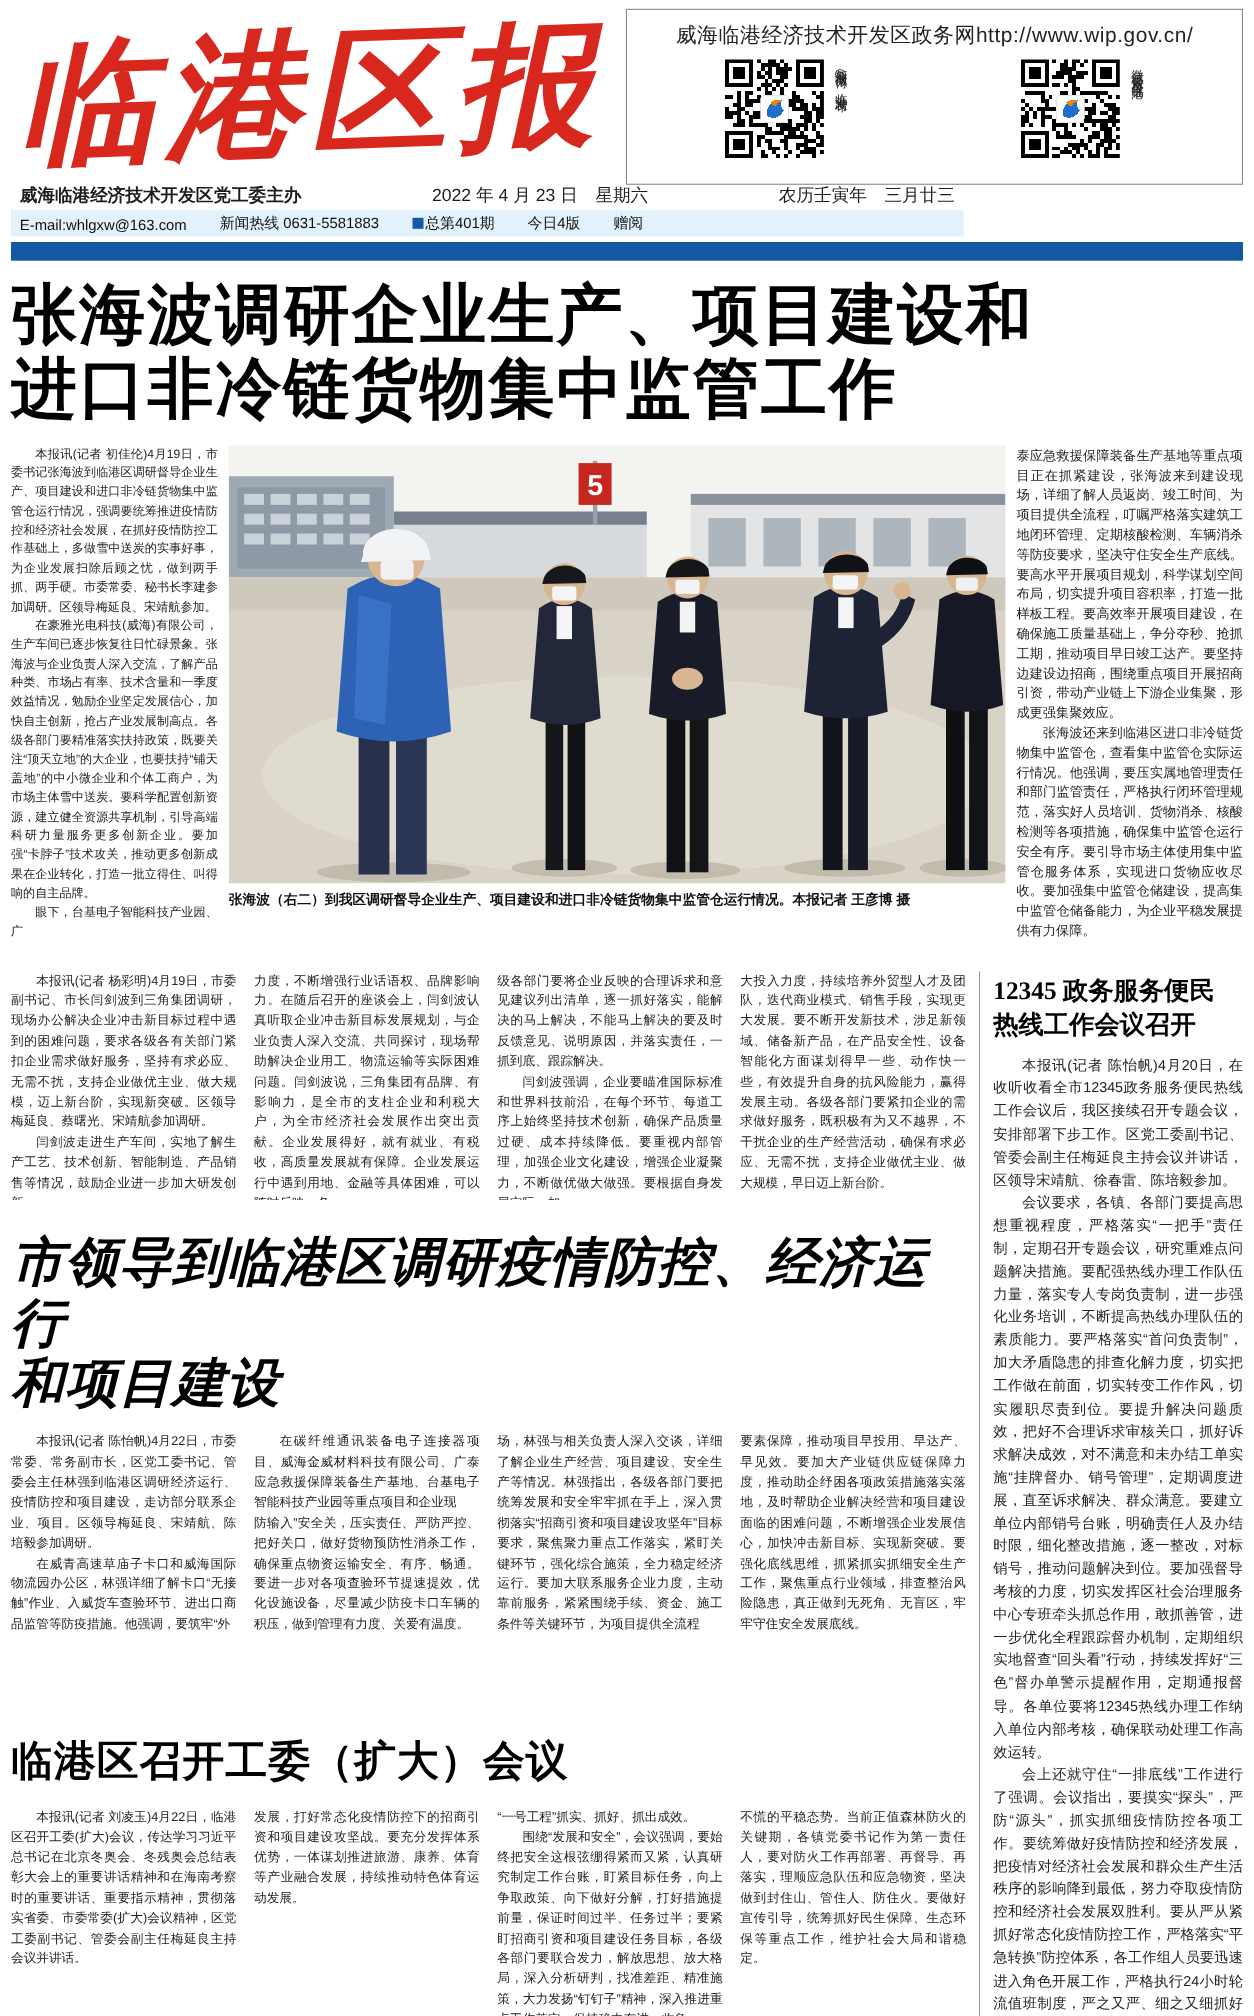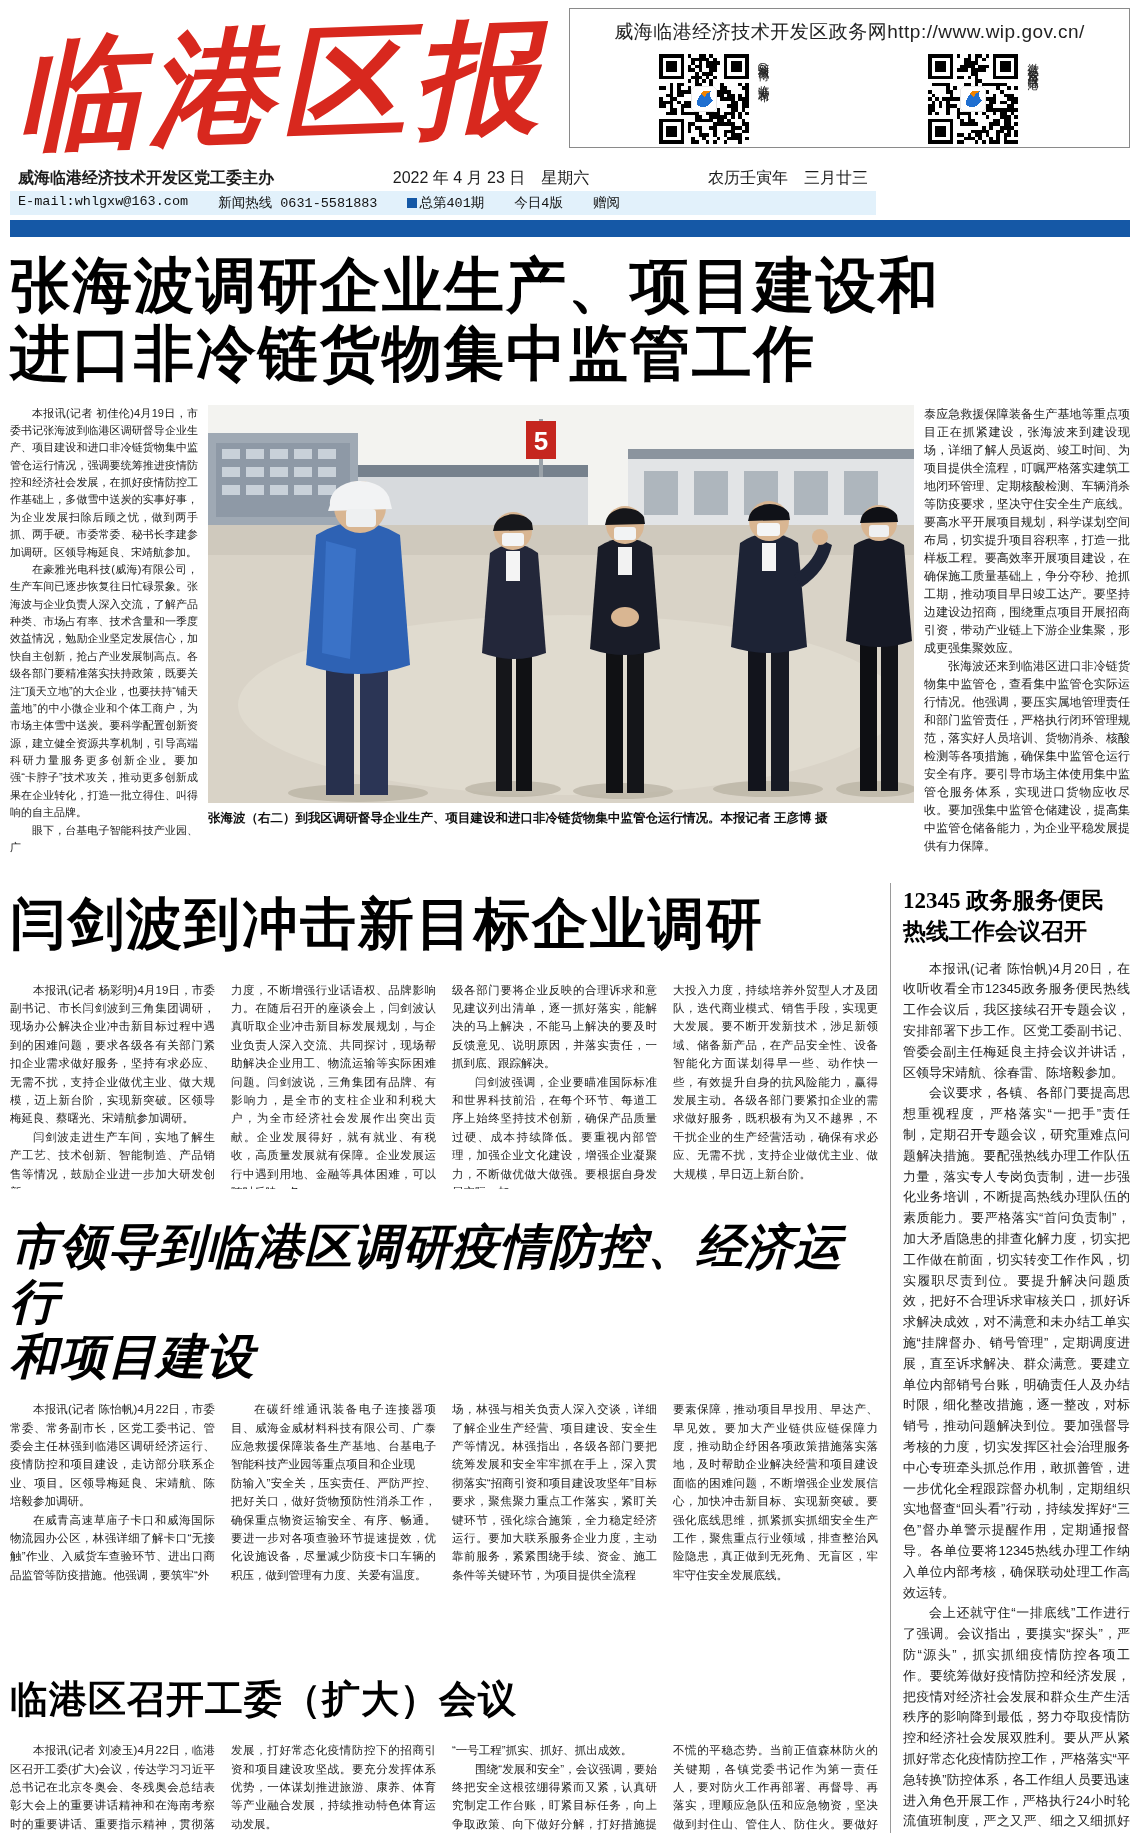--- a/index.html
+++ b/index.html
@@ -2,33 +2,33 @@
 <html><head>
 <meta charset="utf-8">
 <style>
   html,body{margin:0;padding:0;background:#f2f2f2;}
   .page{width:1140px;height:1833px;margin:0 auto;background:#fff;overflow:hidden;
         box-sizing:border-box;padding:0 10px;position:relative;
         font-family:"Liberation Sans","DejaVu Sans",sans-serif;color:#1c1c1c;}
   
   .mast-row{display:flex;margin-top:8px;height:152px;}
   .mast-svg{width:545px;height:150px;flex:none;}
-  .gov-box{margin-left:14px;flex:1;border:1px solid #8a8a8a;height:140px;box-sizing:border-box;
+  .gov-box{margin-left:14px;flex:1;border:1px solid #8a8a8a;height:160px;box-sizing:border-box;
            padding:10px 10px 4px;}
   .gov-title{font-size:19px;text-align:center;color:#222;letter-spacing:.5px;white-space:nowrap;}
   .qr-row{display:flex;justify-content:space-around;margin-top:9px;}
   .qr-unit{display:flex;gap:7px;align-items:flex-start;}
   .qr{width:90px;height:90px;}
   .qr svg{width:100%;height:100%;display:block;}
   .qr-label{writing-mode:vertical-rl;font-size:11.5px;letter-spacing:2px;color:#222;height:90px;}
   .info1{width:866px;display:flex;justify-content:space-between;align-items:flex-end;
          margin-top:6px;padding:2px 8px;box-sizing:border-box;font-size:16px;}
   .info1 .org{font-weight:bold;}
-  .info2{width:866px;background:#e2f1fb;display:flex;gap:30px;align-items:flex-start;
-         font-size:13.5px;padding:3px 8px;box-sizing:border-box;color:#111;font-family:Liberation Mono, monospace;}
+  .info2{width:866px;background:#e2f1fb;display:flex;gap:30px;align-items:flex-end;
+         font-size:13.5px;padding:3px 8px;box-sizing:border-box;color:#111;}
   .sq{display:inline-block;width:10px;height:10px;background:#1558a6;margin-right:2px;}
   .issue-wrap{display:flex;align-items:center;}
   .blue-bar{height:17px;background:#1558a6;margin-top:5px;}
   
   .serifhead{font-family:"Liberation Serif","DejaVu Serif",serif;font-weight:900;color:#000;}
   .lead-head{font-size:60px;line-height:1.13;text-align:left;letter-spacing:2px;
              margin:16px 0 16px;white-space:nowrap;}
   
   .para{margin:0;text-align:justify;text-indent:2em;font-size:11.5px;line-height:1.6;color:#222;}
   .cont{text-indent:0;}
@@ -650,21 +650,20 @@
         <p class="para cont">泰应急救援保障装备生产基地等重点项目正在抓紧建设，张海波来到建设现场，详细了解人员返岗、竣工时间、为项目提供全流程，叮嘱严格落实建筑工地闭环管理、定期核酸检测、车辆消杀等防疫要求，坚决守住安全生产底线。要高水平开展项目规划，科学谋划空间布局，切实提升项目容积率，打造一批样板工程。要高效率开展项目建设，在确保施工质量基础上，争分夺秒、抢抓工期，推动项目早日竣工达产。要坚持边建设边招商，围绕重点项目开展招商引资，带动产业链上下游企业集聚，形成更强集聚效应。</p>
         <p class="para">张海波还来到临港区进口非冷链货物集中监管仓，查看集中监管仓实际运行情况。他强调，要压实属地管理责任和部门监管责任，严格执行闭环管理规范，落实好人员培训、货物消杀、核酸检测等各项措施，确保集中监管仓运行安全有序。要引导市场主体使用集中监管仓服务体系，实现进口货物应收尽收。要加强集中监管仓储建设，提高集中监管仓储备能力，为企业平稳发展提供有力保障。</p>
       </div>
     </div>
   </section>
 
   <div class="main">
     <div class="left-zone">
 
       <section>
-        <h2 class="serifhead a2-head">闫剑波到冲击新目标企业调研</h2>
         <div class="cols h208">
           <div class="col">
             <p class="para">本报讯(记者 杨彩明)4月19日，市委副书记、市长闫剑波到三角集团调研，现场办公解决企业冲击新目标过程中遇到的困难问题，要求各级各有关部门紧扣企业需求做好服务，坚持有求必应、无需不扰，支持企业做优主业、做大规模，迈上新台阶，实现新突破。区领导梅延良、蔡曙光、宋靖航参加调研。</p>
             <p class="para">闫剑波走进生产车间，实地了解生产工艺、技术创新、智能制造、产品销售等情况，鼓励企业进一步加大研发创新</p>
           </div>
           <div class="col">
             <p class="para cont">力度，不断增强行业话语权、品牌影响力。在随后召开的座谈会上，闫剑波认真听取企业冲击新目标发展规划，与企业负责人深入交流、共同探讨，现场帮助解决企业用工、物流运输等实际困难问题。闫剑波说，三角集团有品牌、有影响力，是全市的支柱企业和利税大户，为全市经济社会发展作出突出贡献。企业发展得好，就有就业、有税收，高质量发展就有保障。企业发展运行中遇到用地、金融等具体困难，可以随时反映，各</p>
           </div>
           <div class="col">
             <p class="para cont">级各部门要将企业反映的合理诉求和意见建议列出清单，逐一抓好落实，能解决的马上解决，不能马上解决的要及时反馈意见、说明原因，并落实责任，一抓到底、跟踪解决。</p>

